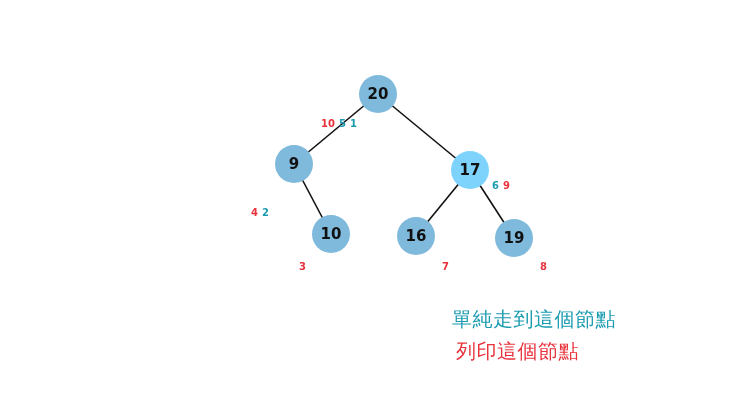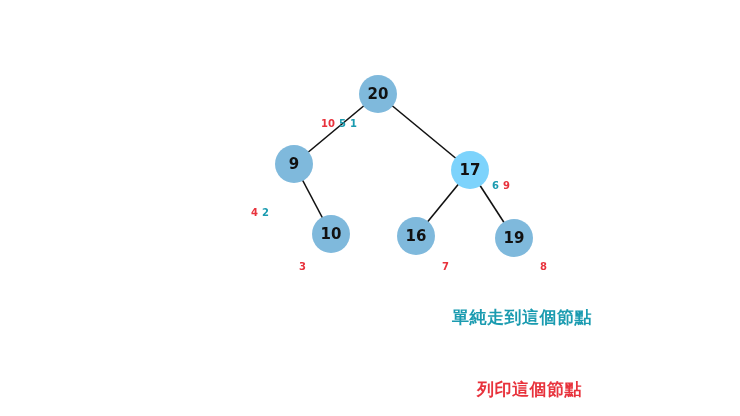--- a/index.html
+++ b/index.html
@@ -11,21 +11,21 @@
       background: #7fb9dc; display: flex; align-items: center; justify-content: center;
       font-weight: bold; font-size: 15px; color: #111111;
       transform: translate(-50%, -50%);
     }
     .ann { position: absolute; font-weight: bold; font-size: 10px;
            transform: translateY(-50%); white-space: nowrap; margin-top: 28px; }
     .ann span { margin-right: 4px; }
     .ann span:last-child { margin-right: 0; }
     .teal { color: #1a9bb0; }
     .red { color: #e8323c; }
-    .legend { position: absolute; font-weight: bold; font-size: 17px; letter-spacing: 0.5px; }
+    .legend { position: absolute; font-weight: normal; font-size: 20px; letter-spacing: 0.5px; }
   </style>
 </head>
 <body>
 
 <div id="canvas">
   <svg id="edges" width="740" height="416" style="position:absolute;left:0;top:0;">
       <line x1="378" y1="94" x2="294" y2="164" stroke="#111111" stroke-width="1.6"></line>
       <line x1="378" y1="94" x2="470" y2="170" stroke="#111111" stroke-width="1.6"></line>
       <line x1="294" y1="164" x2="331" y2="234" stroke="#111111" stroke-width="1.6"></line>
       <line x1="470" y1="170" x2="416" y2="236" stroke="#111111" stroke-width="1.6"></line>
@@ -42,14 +42,14 @@
   <div id="annotations">
       <div class="ann" style="left: 321px; top: 95px;"><span class="red">10</span><span class="teal">5</span><span class="teal">1</span></div>
       <div class="ann" style="left: 251px; top: 184px;"><span class="red">4</span><span class="teal">2</span></div>
       <div class="ann" style="left: 492px; top: 157px;"><span class="teal">6</span><span class="red">9</span></div>
       <div class="ann" style="left: 299px; top: 238px;"><span class="red">3</span></div>
       <div class="ann" style="left: 442px; top: 238px;"><span class="red">7</span></div>
       <div class="ann" style="left: 540px; top: 238px;"><span class="red">8</span></div>
     </div>
 
   <div class="legend teal" style="left:452px; top:306px;">單純走到這個節點</div>
-  <div class="legend red" style="left:477px; top:338px;margin-top:40px;">列印這個節點</div>
+  <div class="legend red" style="left:456px; top:338px;">列印這個節點</div>
 </div>
 
 </body></html>

